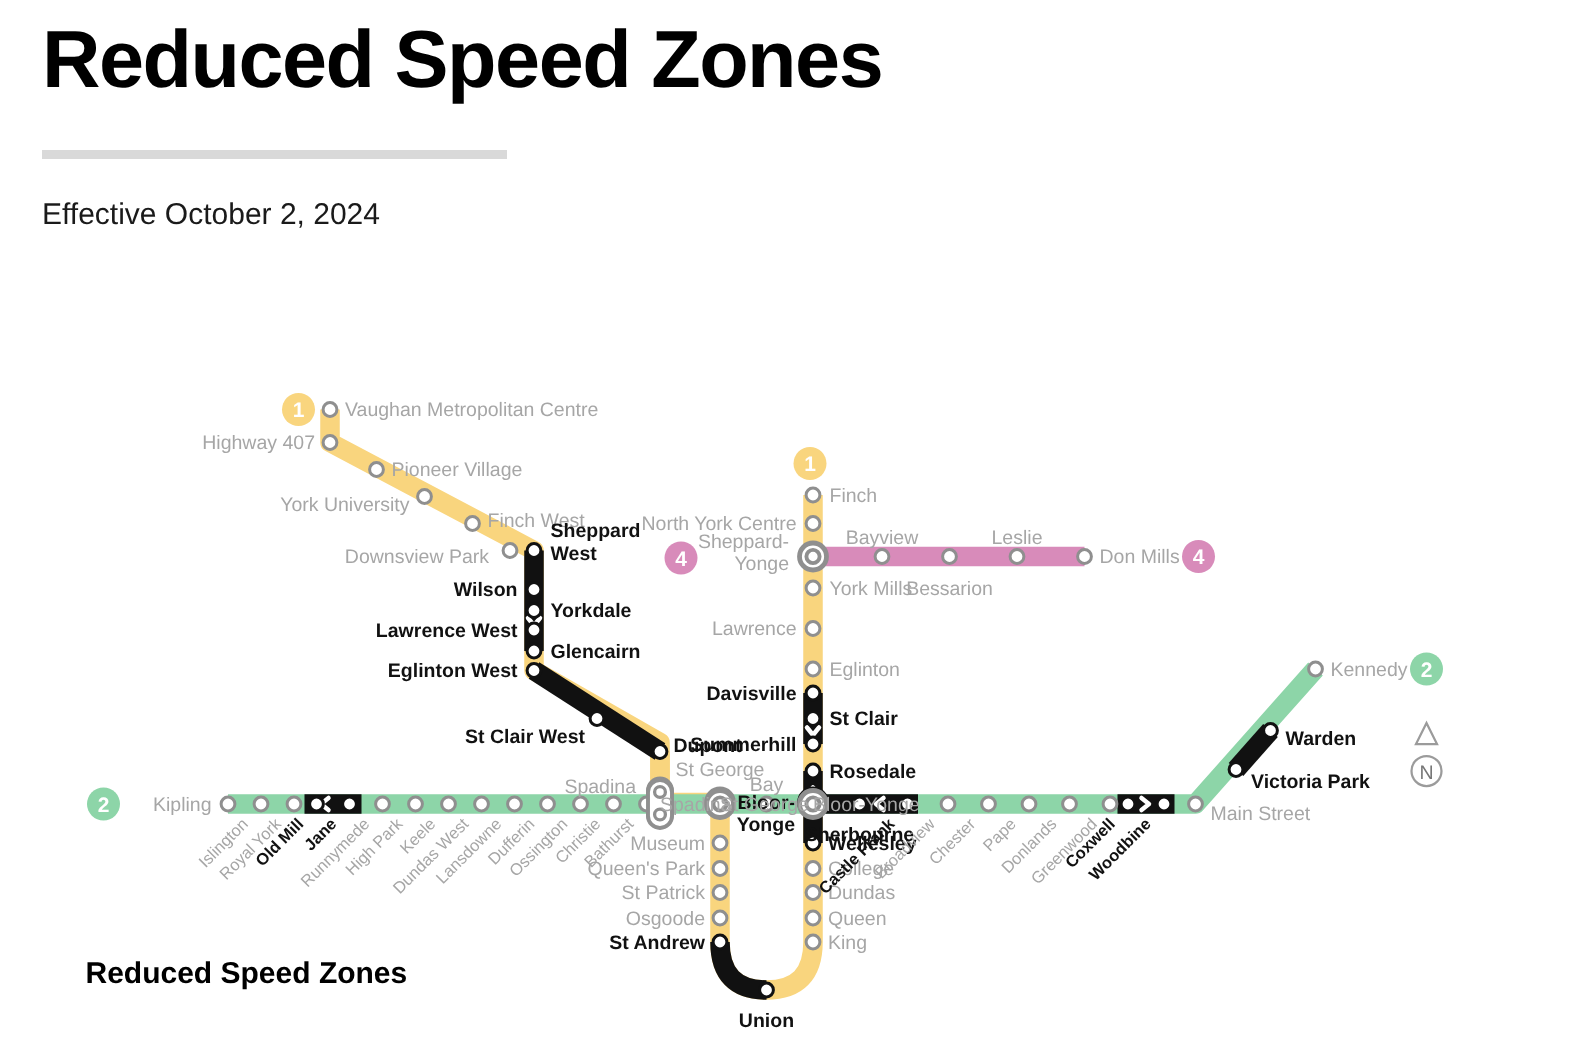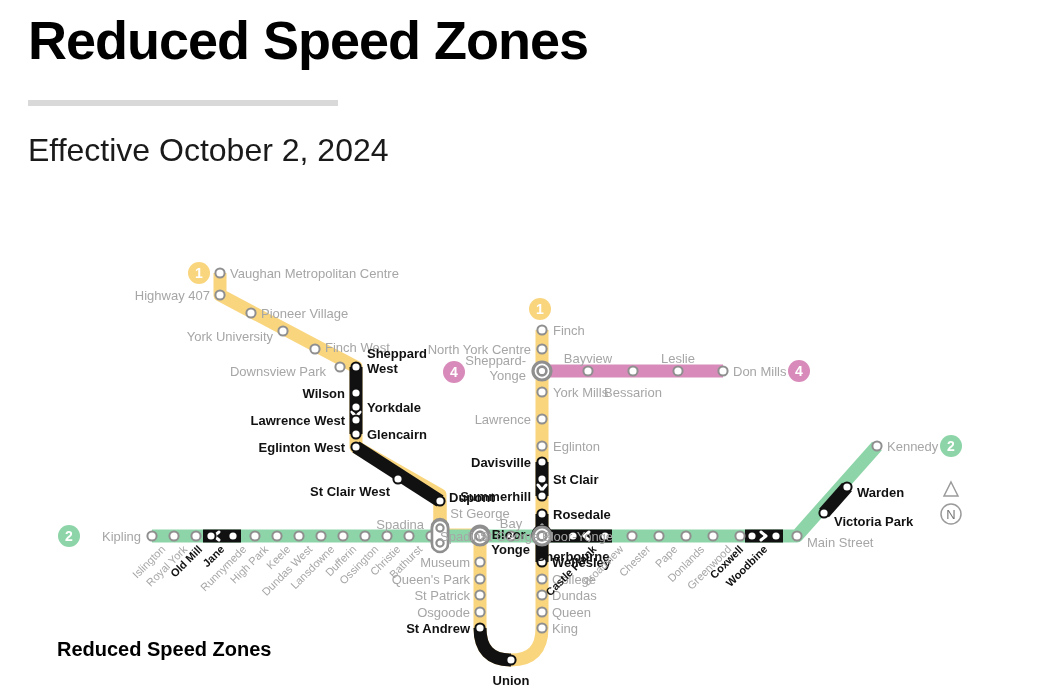--- a/index.html
+++ b/index.html
@@ -14,21 +14,21 @@
     position:absolute;left:28px;top:12px;
     font-size:54px;font-weight:bold;color:#000;
     letter-spacing:-1px;line-height:1.05;
   }
   #title-rule{
     position:absolute;left:28px;top:100px;width:310px;height:6px;
     background:#d9d9d9;
   }
   #subtitle{
     position:absolute;left:28px;top:132px;
-    font-size:32px;color:#1a1a1a;font-weight:normal;
+    font-size:20px;color:#1a1a1a;font-weight:normal;
   }
   #map-caption{
     position:absolute;left:57px;top:638px;
     font-size:20px;font-weight:bold;color:#000;
   }
   #map-wrap{
     position:absolute;left:0;top:190px;width:1056px;height:504px;
   }
   svg{display:block;}
 </style>

